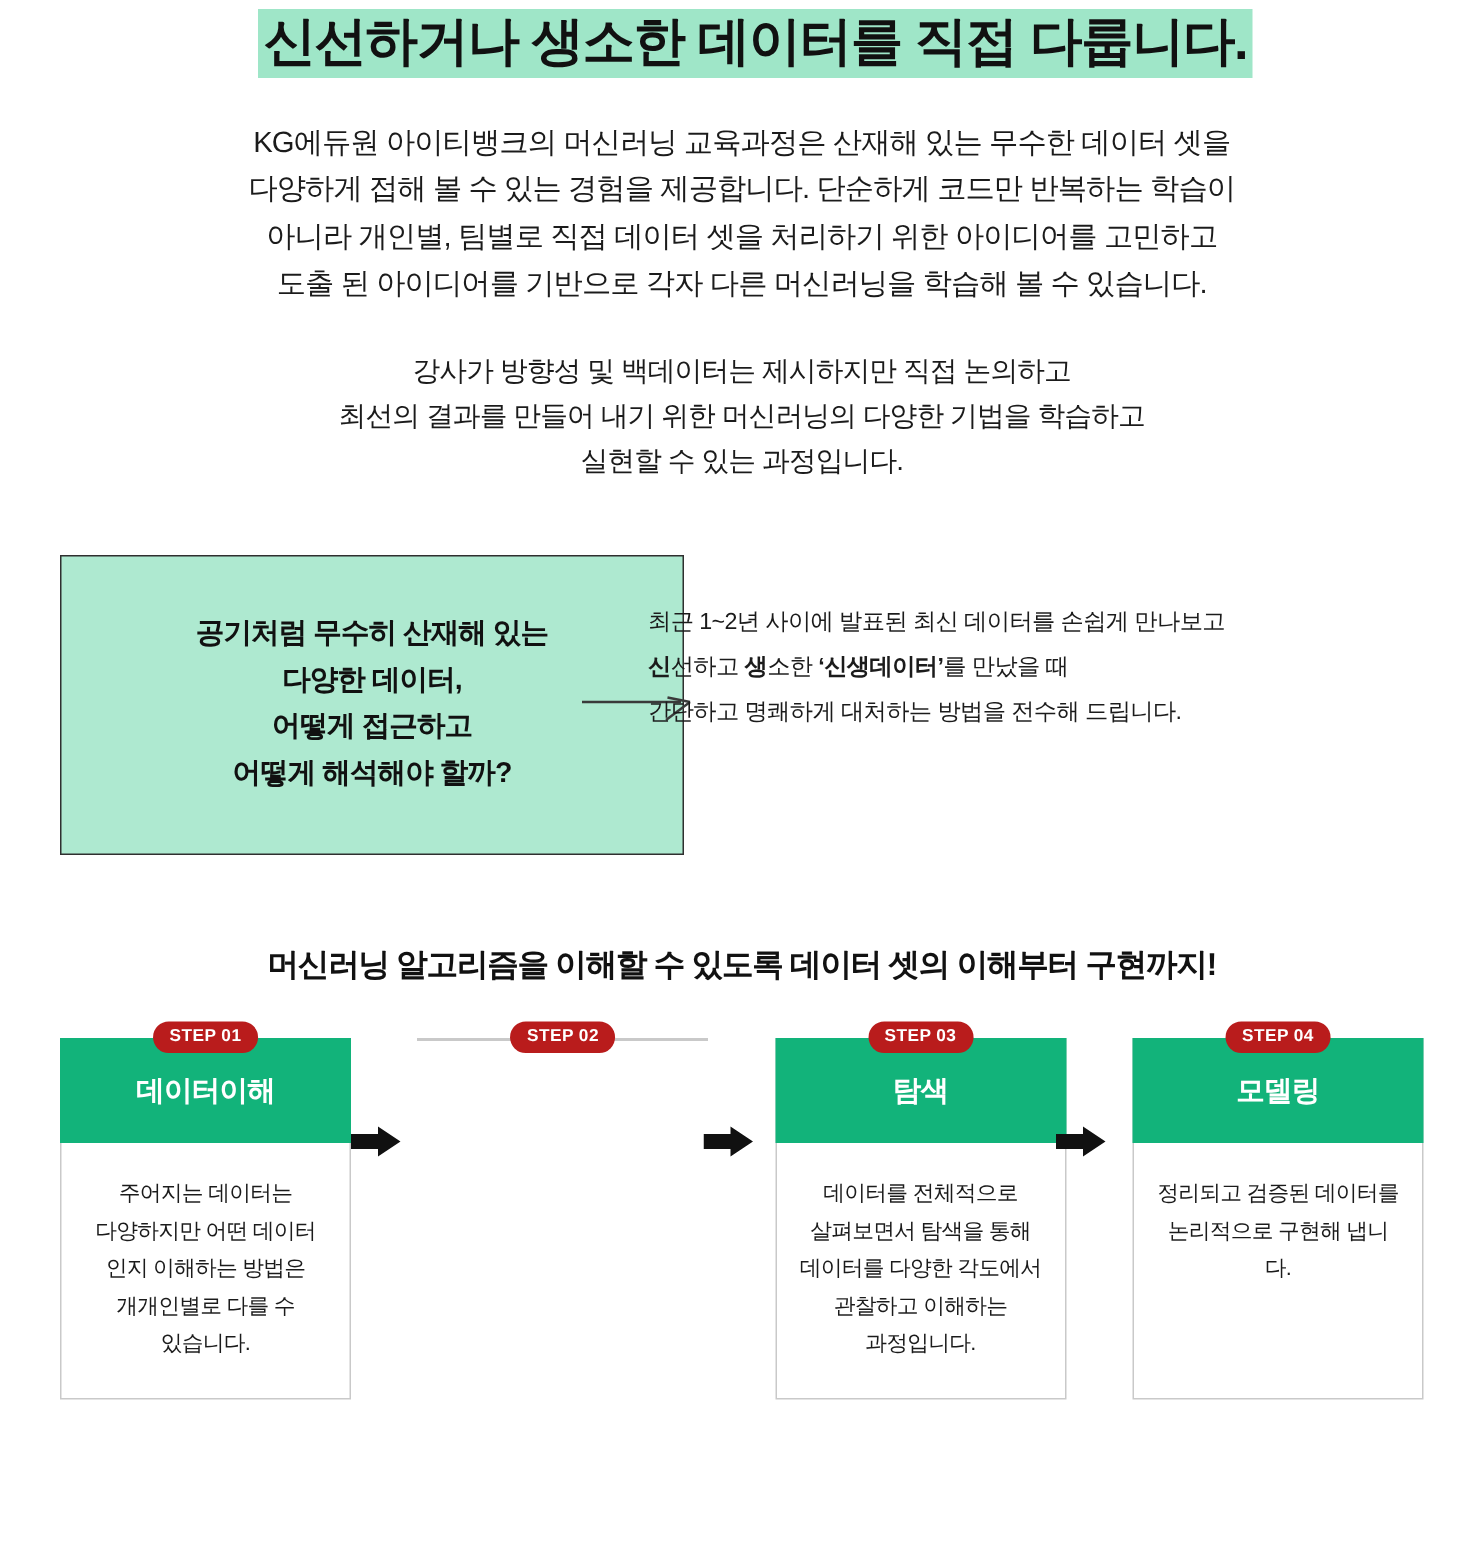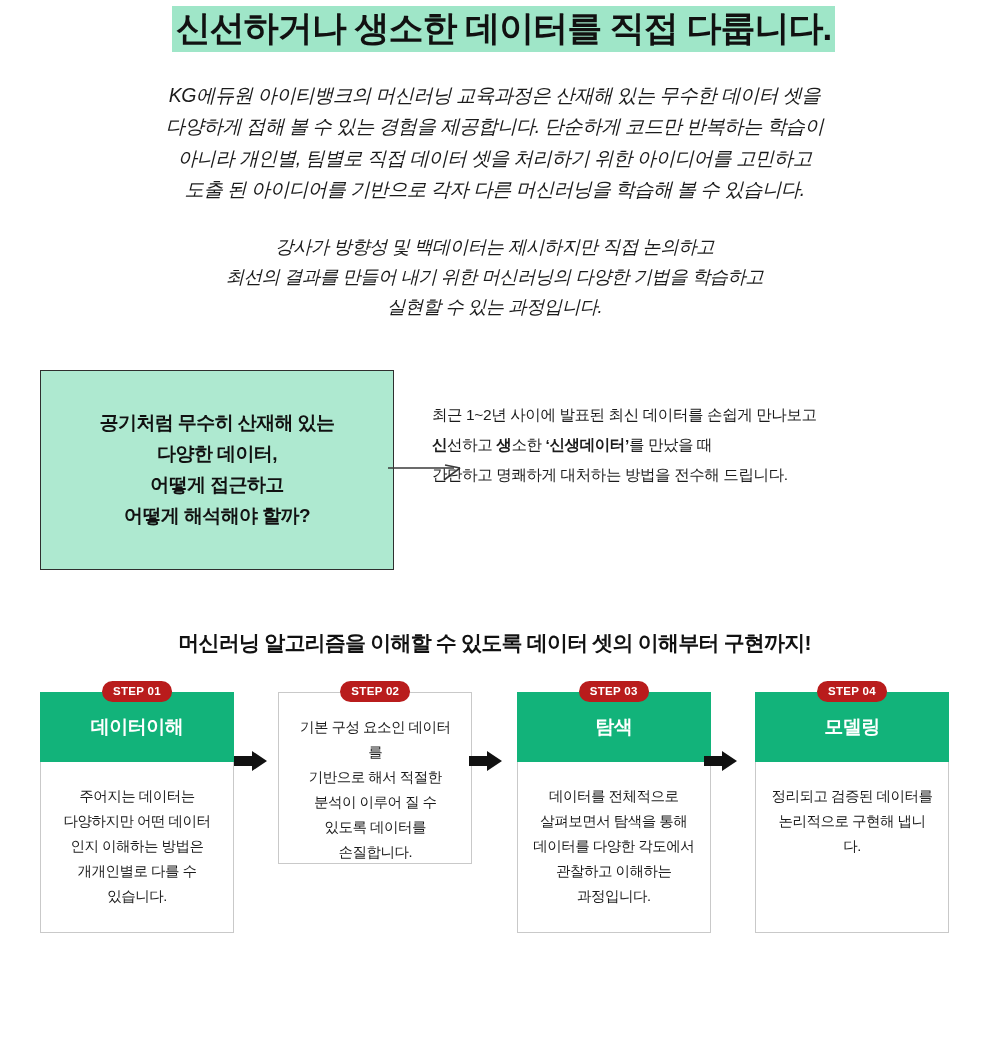--- a/index.html
+++ b/index.html
@@ -33,41 +33,40 @@
   }
 
   
   .intro {
     text-align: center;
     margin-top: 28px;
     font-size: 19.5px;
     line-height: 1.62;
     letter-spacing: -0.6px;
     color: #1b1b1b;
-    font-style: italic;
   }
   .intro p {
     margin: 0;
   }
   .intro .block-2 {
     margin-top: 26px;
     font-size: 18.5px;
   }
 
   
   .callout-row {
     position: relative;
     margin-top: 48px;
     height: 205px;
   }
   .callout-box {
     position: absolute;
     left: 40px;
     top: 0;
-    width: 354px;
+    width: 416px;
     height: 200px;
     background: #aee9d0;
     border: 1px solid #2f2f2f;
     box-sizing: border-box;
     display: flex;
     align-items: center;
     justify-content: center;
   }
   .callout-box .lines {
     text-align: center;
@@ -224,21 +223,20 @@
     <div class="step-badge">STEP 01</div>
     <div class="step-card">
       <div class="step-head">데이터이해</div>
       <div class="step-body">주어지는 데이터는<br>다양하지만 어떤 데이터<br>인지 이해하는 방법은<br>개개인별로 다를 수<br>있습니다.</div>
     </div>
   </div>
 
   <div class="step">
     <div class="step-badge">STEP 02</div>
     <div class="step-card">
-      <div class="step-body">기본 구성 요소인 데이터를<br>기반으로 해서 적절한<br>분석이 이루어 질 수<br>있도록 데이터를<br>손질합니다.</div>
     </div>
   </div>
 
   <div class="step">
     <div class="step-badge">STEP 03</div>
     <div class="step-card">
       <div class="step-head">탐색</div>
       <div class="step-body">데이터를 전체적으로<br>살펴보면서 탐색을 통해<br>데이터를 다양한 각도에서<br>관찰하고 이해하는<br>과정입니다.</div>
     </div>
   </div>

